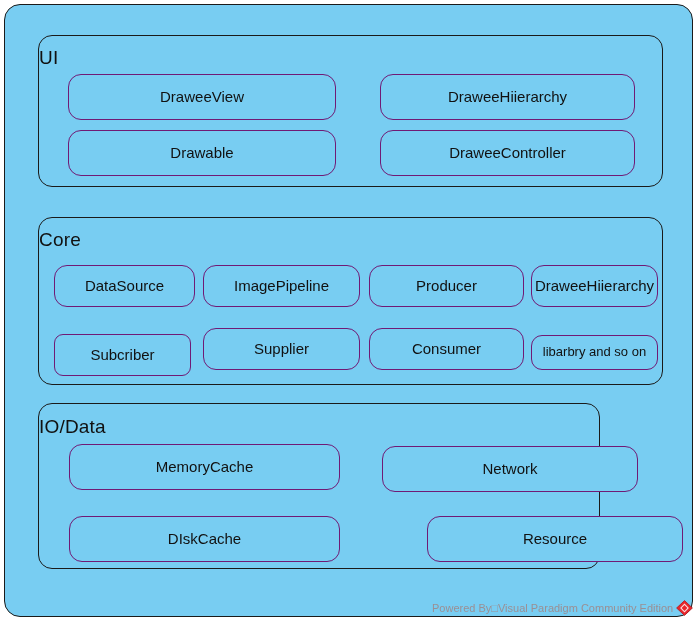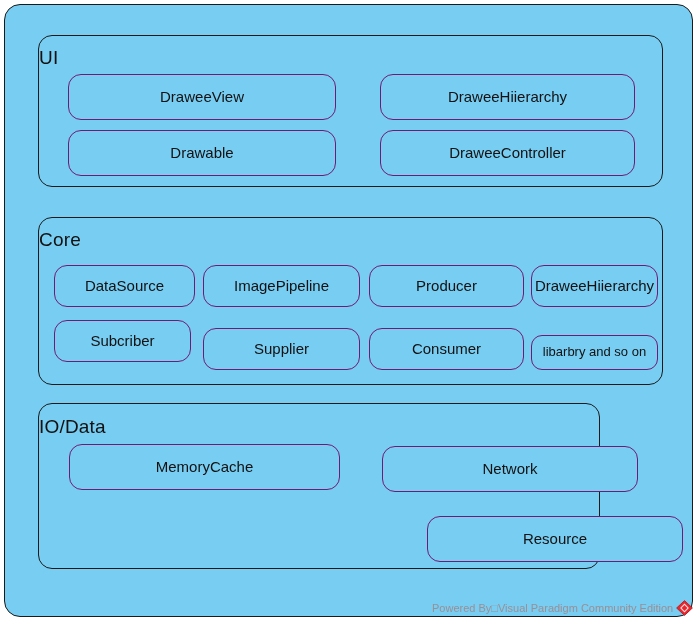--- a/index.html
+++ b/index.html
@@ -113,36 +113,37 @@
       <div class="layer-title" style="top:12px;">Core</div>
 
       <div class="node" style="left:15px; top:47px; width:141px; height:42px;">DataSource</div>
 
       <div class="node" style="left:164px; top:47px; width:157px; height:42px;">ImagePipeline</div>
 
       <div class="node" style="left:330px; top:47px; width:155px; height:42px;">Producer</div>
 
       <div class="node" style="left:492px; top:47px; width:127px; height:42px;">DraweeHiierarchy</div>
 
-      <div class="node" style="left:15px; top:102px; width:137px; height:42px;">Subcriber</div>
+      <div class="node" style="left:15px; top:116px; width:137px; height:42px;border-radius:9px;">Subcriber</div>
 
       <div class="node" style="left:164px; top:110px; width:157px; height:42px;">Supplier</div>
 
       <div class="node" style="left:330px; top:110px; width:155px; height:42px;">Consumer</div>
 
       <div class="node small" style="left:492px; top:117px; width:127px; height:35px;">libarbry and so on</div>
     </div>
 
     <div class="layer" style="left:33px; top:398px; width:562px; height:166px;">
       <div class="layer-title" style="top:13px;">IO/Data</div>
 
       <div class="node" style="left:30px; top:40px; width:271px; height:46px;">MemoryCache</div>
 
       <div class="node" style="left:343px; top:42px; width:256px; height:46px;">Network</div>
 
+      <div class="node" style="left:30px; top:112px; width:271px; height:46px;">DIskCache</div>
 
       <div class="node" style="left:343px; top:112px; width:256px; height:46px;margin-left:45px;">Resource</div>
     </div>
 
   </div>
 
   <div class="watermark">
     <span class="watermark-text">Powered By□Visual Paradigm Community Edition</span>
     <span class="watermark-logo">
       <svg width="17" height="16" viewBox="0 0 17 16" aria-hidden="true">

